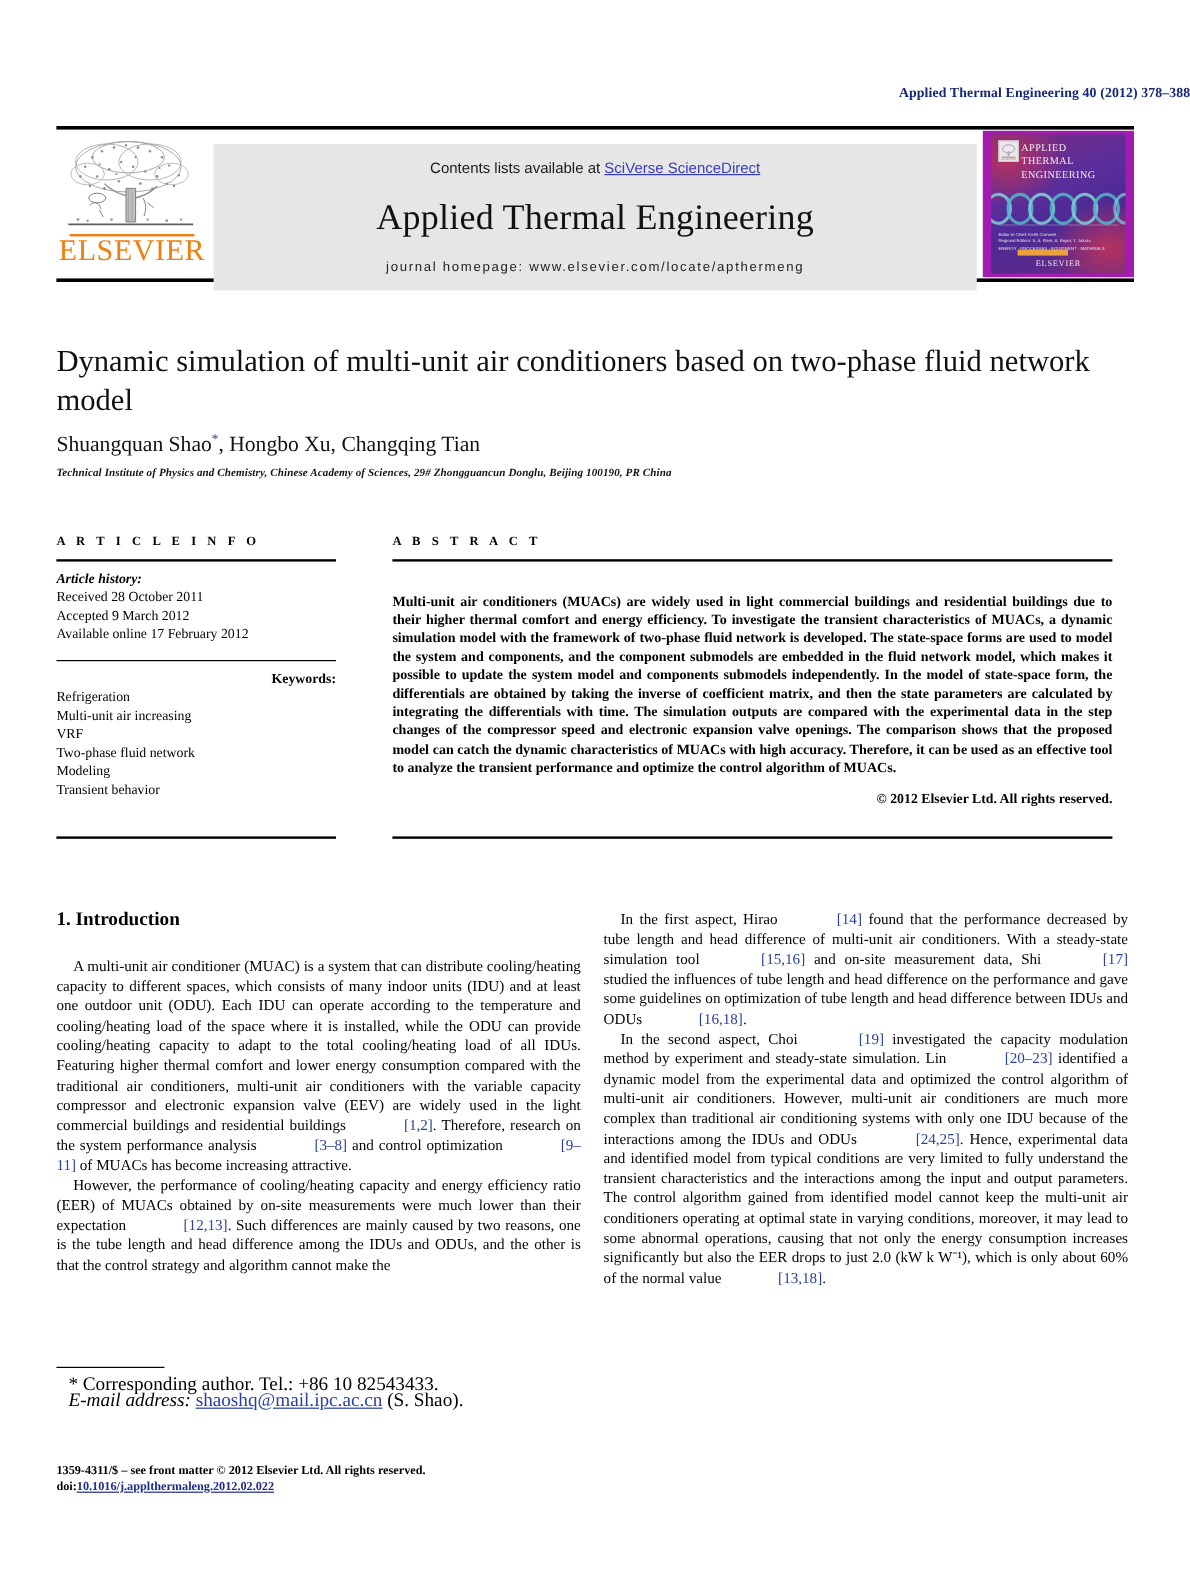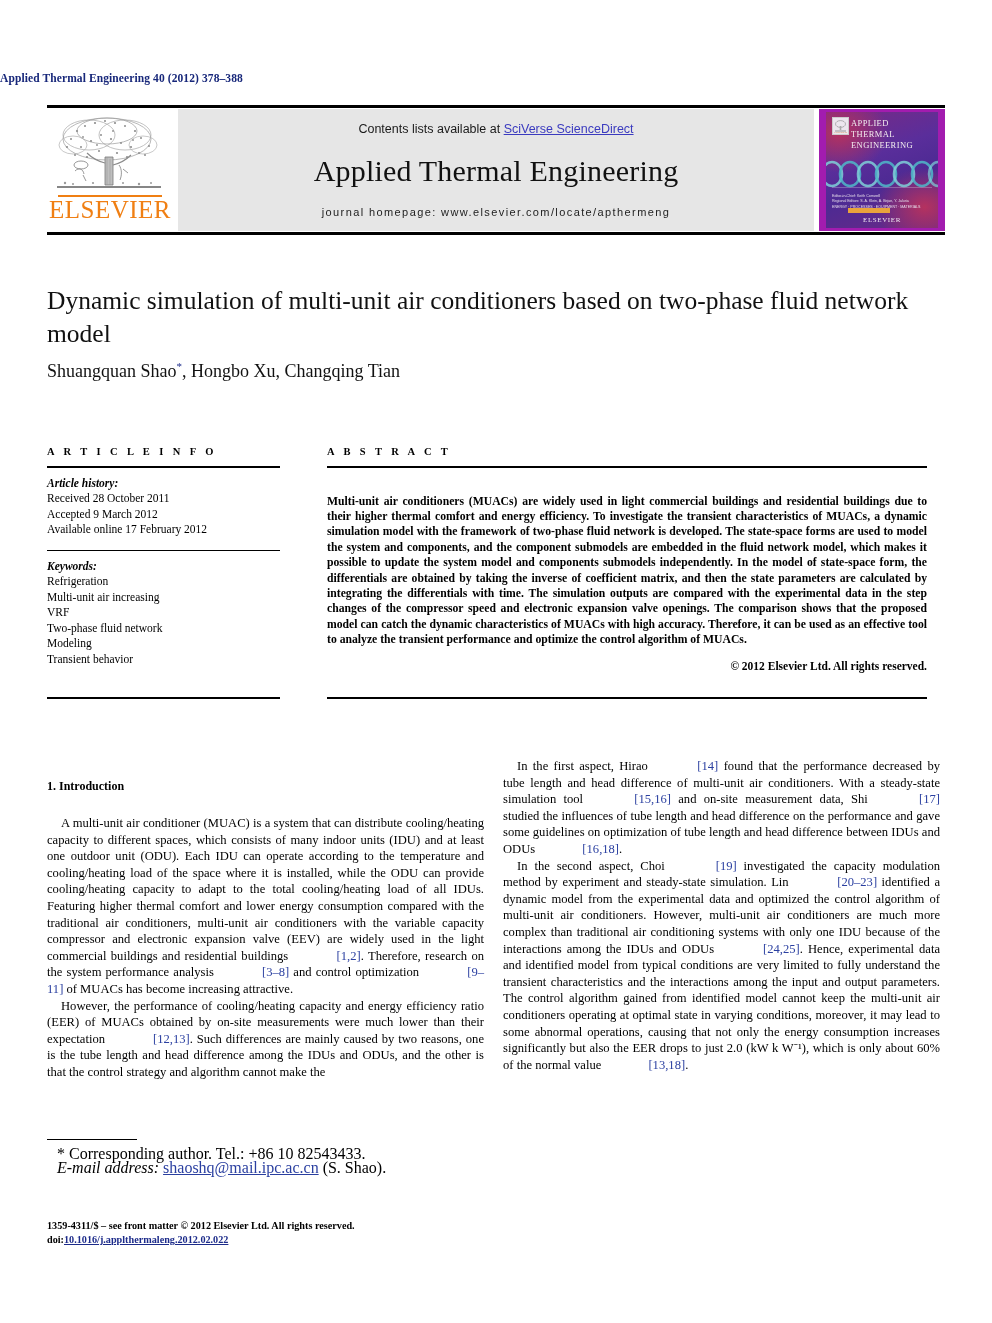--- a/index.html
+++ b/index.html
@@ -9,21 +9,21 @@
     font-family:"Liberation Serif", serif;
     color:#000;
     position:relative;
     overflow:hidden;
   }
   .page { position:absolute; left:0; top:0; width:992px; height:1323px; }
 
   
   .journal-ref {
     position:absolute; left:0; top:72px; width:992px;
-    text-align:left;
+    text-align:right;
     font-family:"Liberation Serif", serif;
     font-weight:bold; font-size:11.5px; letter-spacing:.1px;
     color:#17277a;
   }
 
   
   .masthead {
     position:absolute; left:47px; top:105px; width:898px; height:130px;
   }
   .mh-rule-top {
@@ -43,21 +43,21 @@
     font-family:"Liberation Serif", serif;
     font-size:25px; letter-spacing:.5px;
     color:#f07f13; line-height:1;
   }
   .els-underline {
     position:absolute; left:11px; top:84px; width:104px; height:1.6px;
     background:#f07f13;
   }
 
   .center-panel {
-    position:absolute; left:131px; top:4px; width:636px; height:122px;
+    position:absolute; left:131px; top:15px; width:636px; height:122px;
     background:#e6e6e6;
   }
   .contents-line {
     position:absolute; left:0; top:13px; width:636px; text-align:center;
     font-family:"Liberation Sans", sans-serif; font-size:12.5px; color:#1a1a1a;
   }
   .contents-line .lnk { color:#3b3bbf; }
   .journal-name {
     position:absolute; left:0; top:45px; width:636px; text-align:center;
     font-family:"Liberation Serif", serif; font-size:30px; color:#111;
@@ -139,21 +139,21 @@
 
   .sec-head {
     font-family:"Liberation Serif", serif;
     font-weight:bold; font-size:10.5px; letter-spacing:3.4px; color:#000;
   }
   .hr-thin { height:1.6px; background:#000; margin-top:9px; }
 
   .ah-block { margin-top:8px; font-size:11.5px; line-height:15.5px; }
   .ah-label { font-style:italic; font-weight:bold; }
   .kw-block { margin-top:8px; font-size:11.5px; line-height:15.5px; }
-  .kw-label { font-style:italic; font-weight:bold; }
+  .kw-label { font-weight:bold;text-align:right; }
   .info-rule2 { height:1.4px; background:#000; margin-top:12px; }
 
   .abstract-body {
     margin-top:26px;
     font-size:11.7px; line-height:15.4px;
     text-align:justify;
     font-weight:bold;
   }
   .copyright {
     margin-top:12px; text-align:right; font-size:11.5px; font-weight:bold;
@@ -165,21 +165,21 @@
   }
   .col-rule-r {
     position:absolute; left:327px; top:697px; width:600px; height:2px; background:#000;
   }
 
   .body-left  { position:absolute; left:47px;  top:758px; width:437px; }
   .body-right { position:absolute; left:503px; top:758px; width:437px; }
 
   .h2 {
     font-family:"Liberation Serif", serif;
-    font-weight:bold; font-size:12px; margin-bottom:21px;margin-top:21px;
+    font-weight:bold; font-size:16px; margin-bottom:21px;
   }
   .para {
     font-size:12.6px; line-height:16.6px; text-align:justify;
     text-indent:14px; margin:0;
   }
   .para.cont { text-indent:0; }
   .ref { color:#2a3fa0;padding-left:44px; }
 
   
   .footnote {
@@ -329,20 +329,21 @@
         <div class="cov-orange"></div>
         <div class="cov-brand">ELSEVIER</div>
       </div>
     </div>
   </div>
 
   <div class="title">Dynamic simulation of multi-unit air conditioners based on two-phase fluid network model</div>
   <div class="authors">
     <span>Shuangquan Shao</span><sup>*</sup><span>, Hongbo Xu, Changqing Tian</span>
   </div>
+  <div class="affil">Technical Institute of Physics and Chemistry, Chinese Academy of Sciences, 29# Zhongguancun Donglu, Beijing 100190, PR China</div>
 
   <div class="info-col">
     <div class="sec-head">A R T I C L E    I N F O</div>
     <div class="hr-thin"></div>
     <div class="ah-block">
       <div class="ah-label">Article history:</div>
       <div>Received 28 October 2011</div>
       <div>Accepted 9 March 2012</div>
       <div>Available online 17 February 2012</div>
     </div>

